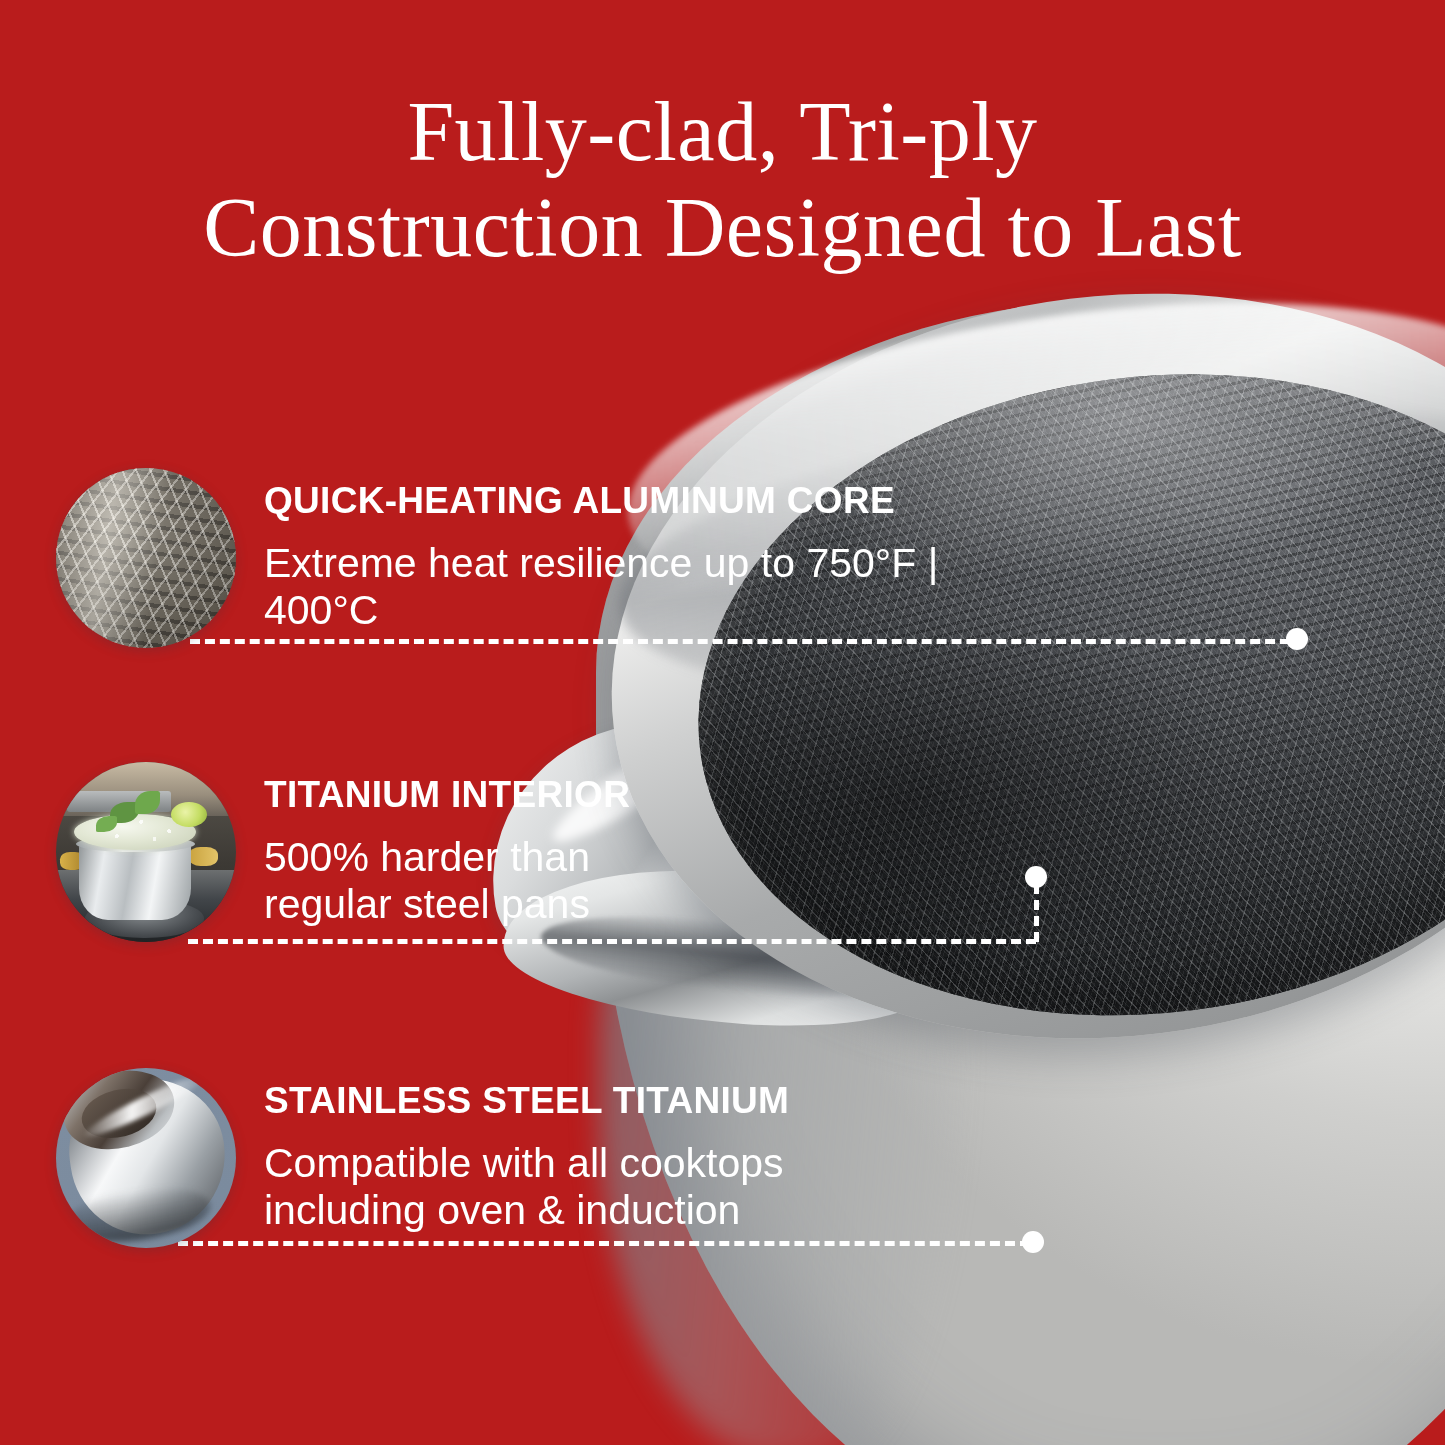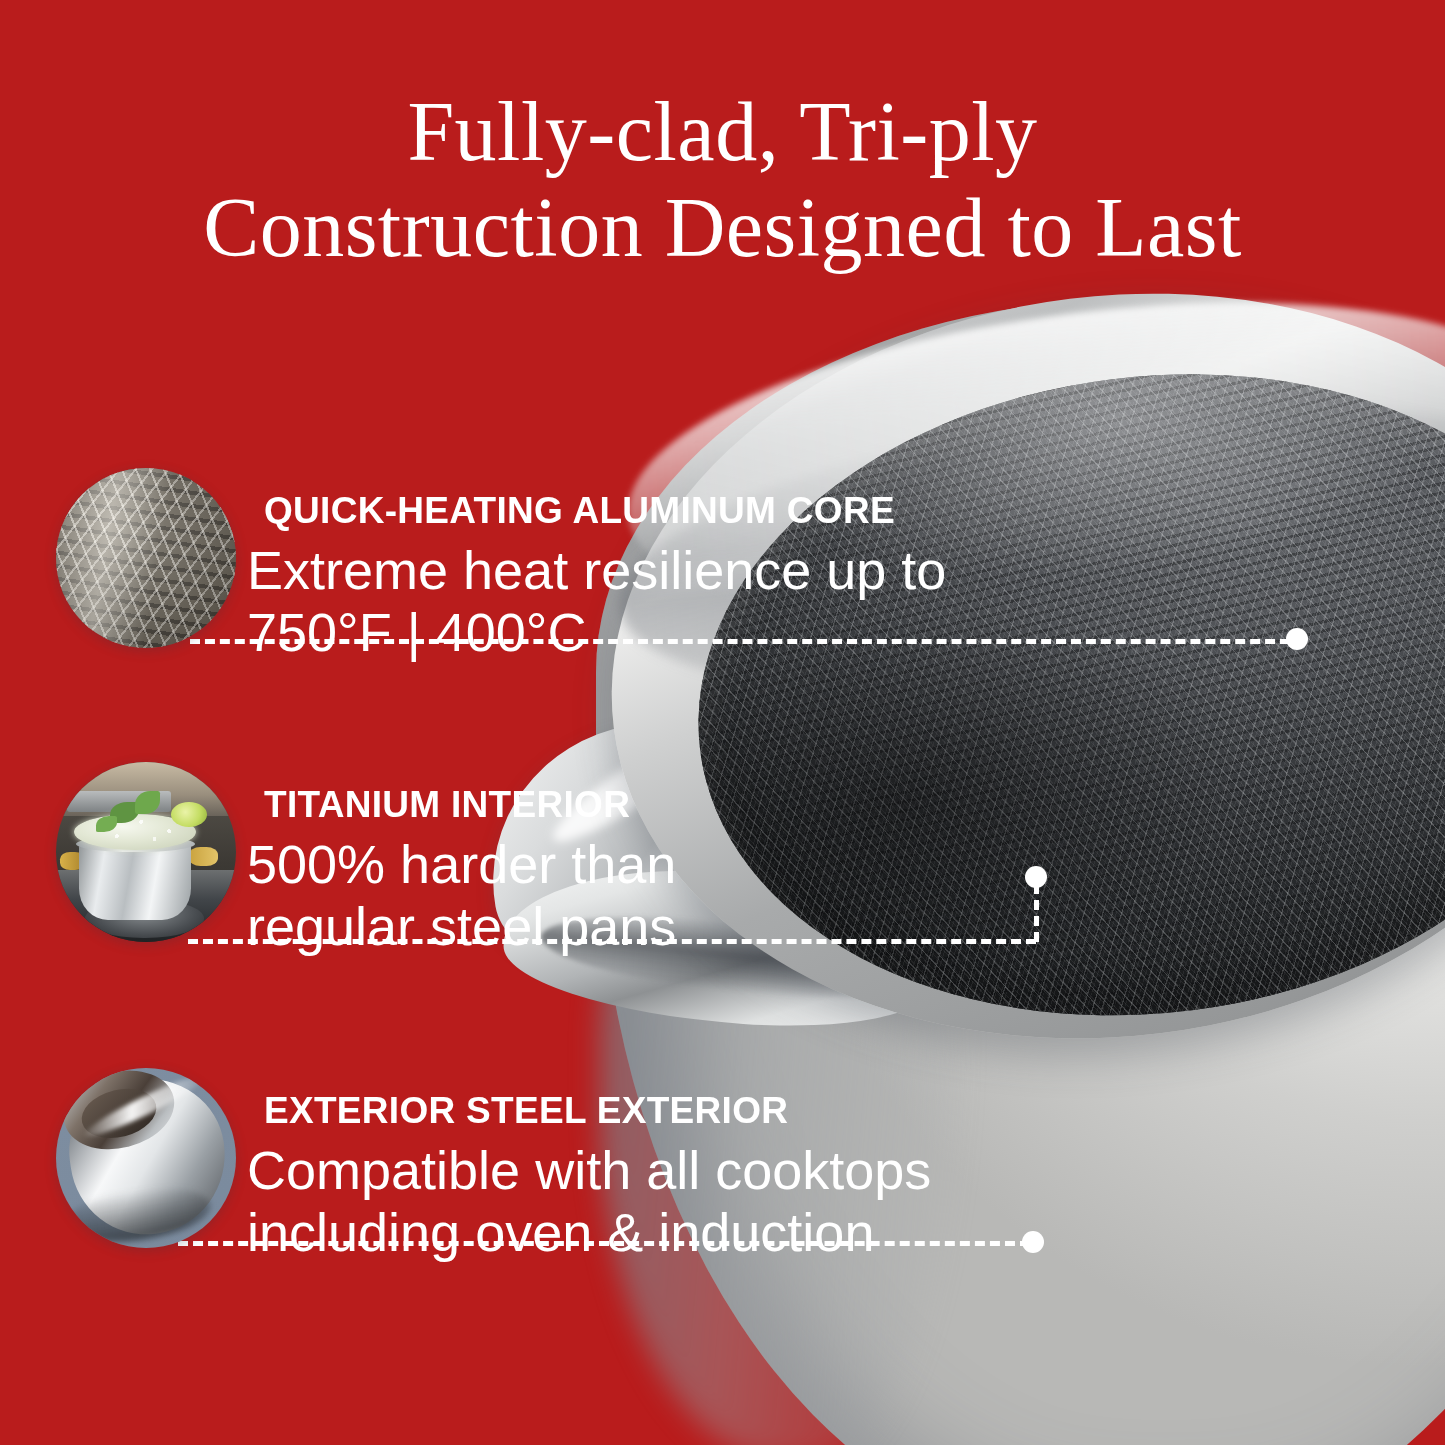--- a/index.html
+++ b/index.html
@@ -202,33 +202,33 @@
     top: 0;
     width: 180px;
     height: 180px;
     border-radius: 50%;
     overflow: hidden;
     box-shadow: 0 3px 12px rgba(45,55,70,0.25);
   }
   .feature .f-head {
     position: absolute;
     left: 208px;
-    top: 22px;
+    top: 12px;
     color: #ffffff;
     font-size: 37px;
     font-weight: bold;
     letter-spacing: 0.3px;
     white-space: nowrap;
   }
   .feature .f-sub {
     position: absolute;
-    left: 191px;
+    left: 208px;
     top: 72px;
     color: #ffffff;
-    font-size: 54px;
+    font-size: 41px;
     font-weight: normal;
     line-height: 1.14;
     white-space: pre-line;
   }
 
   
   .thumb-hex {
     position: absolute;
     inset: -20%;
     background-color: #6b6457;
@@ -392,18 +392,18 @@
   <div class="feature" style="left:56px; top:1068px;">
     <div class="thumb">
       <div class="thumb-steel">
         <div class="ts-body"></div>
         <div class="ts-rim"></div>
         <div class="ts-rim-hole"></div>
         <div class="ts-stripe"></div>
         <div class="ts-dark-edge"></div>
       </div>
     </div>
-    <div class="f-head">EXTERIOR STEEL EXTERIOR</div>
+    <div class="f-head">STAINLESS STEEL TITANIUM</div>
     <div class="f-sub">Compatible with all cooktops
 including oven &amp; induction</div>
   </div>
 
 </div>
 
 </body></html>

